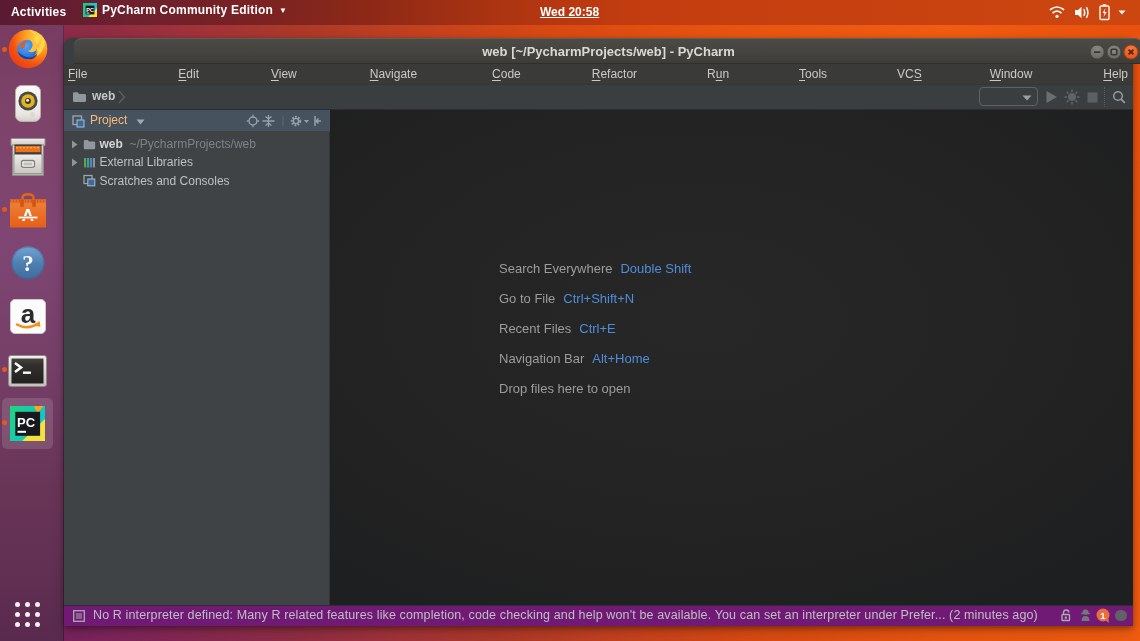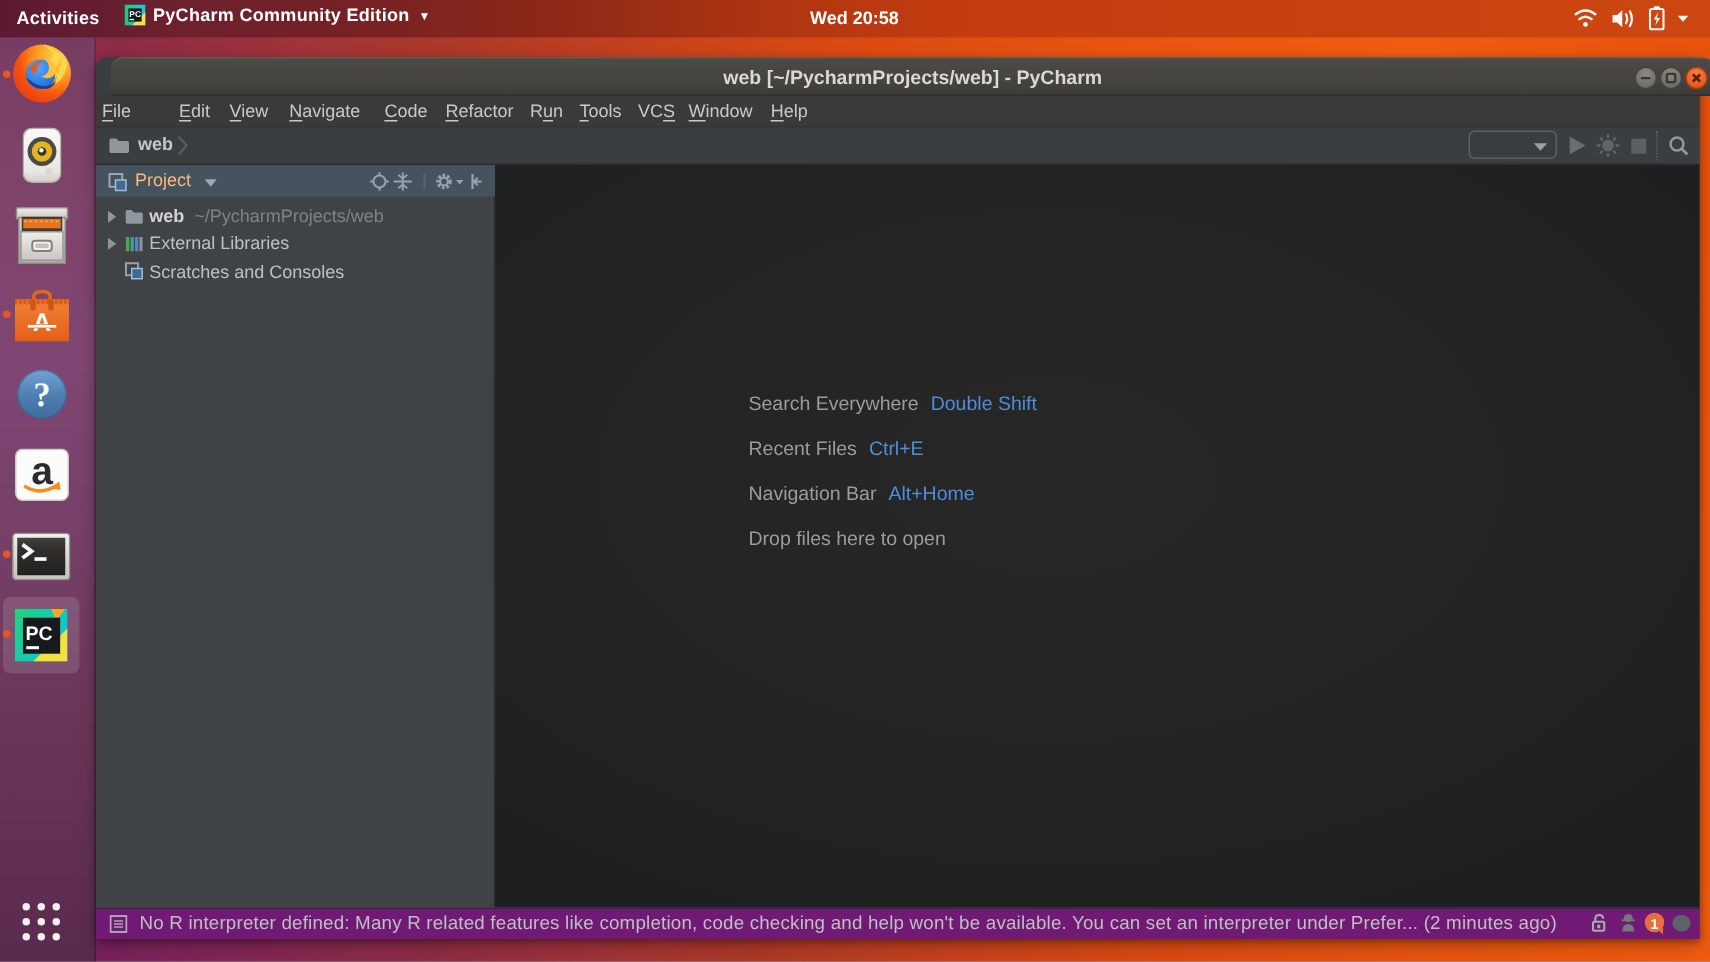--- a/index.html
+++ b/index.html
@@ -12,21 +12,21 @@
   
   .topbar {
     position:absolute; left:0; top:0; width:1140px; height:25px;
     background:linear-gradient(90deg,#5a1a31 0%,#6c202f 10%,#752125 20%,#8c2817 32%,#ac3411 44%,#c23c10 55%,#c64010 70%,#c94310 85%,#cc4710 100%);
     color:#fff; font-size:12px; font-weight:bold;padding-left:39px;
   }
   .tb-act { position:absolute; left:11px; top:5px; letter-spacing:0.2px;}
   .tb-app { position:absolute; left:83px; top:3px; display:flex; align-items:center; }
   .tb-app .lbl { margin-left:5px; letter-spacing:0.2px;}
   .tb-app .arr { margin-left:6px; font-size:8px; }
-  .tb-clock { position:absolute; left:540px; top:5px; }
+  .tb-clock { position:absolute; left:540px; top:5px;text-decoration:underline; }
   .tb-right { position:absolute; left:1046px; top:0; height:25px; display:flex; align-items:center; }
   
   .dock {
     position:absolute; left:0; top:25px; width:64px; height:616px;
     background:linear-gradient(180deg,#783c62 0%,#7d4369 15%,#7f4673 35%,#753f68 55%,#693557 75%,#613053 88%,#5a2a4e 100%);
     border-right:1px solid rgba(40,5,30,.35);
   }
   .ddot { position:absolute; left:2px; width:5px; height:5px; border-radius:50%; background:#e8561d; }
   .dgrid { position:absolute; left:12.35px; top:574.25px;
            display:grid; grid-template-columns:repeat(3,10.1px); grid-template-rows:repeat(3,10.1px); }
@@ -43,21 +43,21 @@
     border-radius:8px 8px 0 0;
     background:linear-gradient(180deg,#4c4a45 0%,#454440 55%,#3c3b37 100%);
     border-top:1px solid #605d56;
     box-shadow:inset 0 -1px 0 #302f2c;
   }
   .titlebar .t { position:absolute; top:5px; left:0; width:100%; text-align:center;
     color:#dcd9d4; font-size:13px; font-weight:bold; }
   .menubar {
     position:absolute; left:0; top:26px; width:100%; height:20px; background:#3a3a39;
     display:flex; align-items:center; padding-left:0px;
-    font-size:12px; color:#ccc9c5;
+    font-size:12px; color:#ccc9c5;justify-content:space-between;
   }
   .menubar span { padding:0 5px; }
   .menubar u { text-decoration:underline; text-underline-offset:2px; }
   .toolbar {
     position:absolute; left:0; top:46px; width:100%; height:26px; background:#3b3e40;
     box-shadow:inset 0 1px 0 #333536, inset 0 -1px 0 #2c2d2e;
   }
   
   .content { position:absolute; left:0; top:72px; width:100%; height:495px; display:flex; }
   .panel { width:266px; height:100%; background:#3f4346; position:relative;
@@ -399,20 +399,21 @@
               <rect x="1" y="1.5" width="8" height="8" fill="none" stroke="#9aa1a7" stroke-width="1.3"></rect>
               <rect x="4.8" y="5" width="7" height="6.8" fill="#3f6a94" stroke="#9fc0dd" stroke-width="1"></rect>
             </svg>
             <span>Scratches and Consoles</span>
           </div>
         </div>
       </div>
       <div class="editor">
         <div class="hints">
           <div>Search Everywhere<b>Double Shift</b></div>
+          <div>Go to File<b>Ctrl+Shift+N</b></div>
           <div>Recent Files<b>Ctrl+E</b></div>
           <div>Navigation Bar<b>Alt+Home</b></div>
           <div>Drop files here to open</div>
         </div>
       </div>
     </div>
     <div class="statusbar">
       <svg style="position:absolute;left:9px;top:4.5px" width="12" height="12" viewBox="0 0 12 12">
         <rect x="0.7" y="0.7" width="10.6" height="10.6" fill="none" stroke="#a8adb0" stroke-width="1.3"></rect>
         <path d="M3 4 H9 M3 6 H9 M3 8 H9" stroke="#a8adb0" stroke-width="1"></path>

